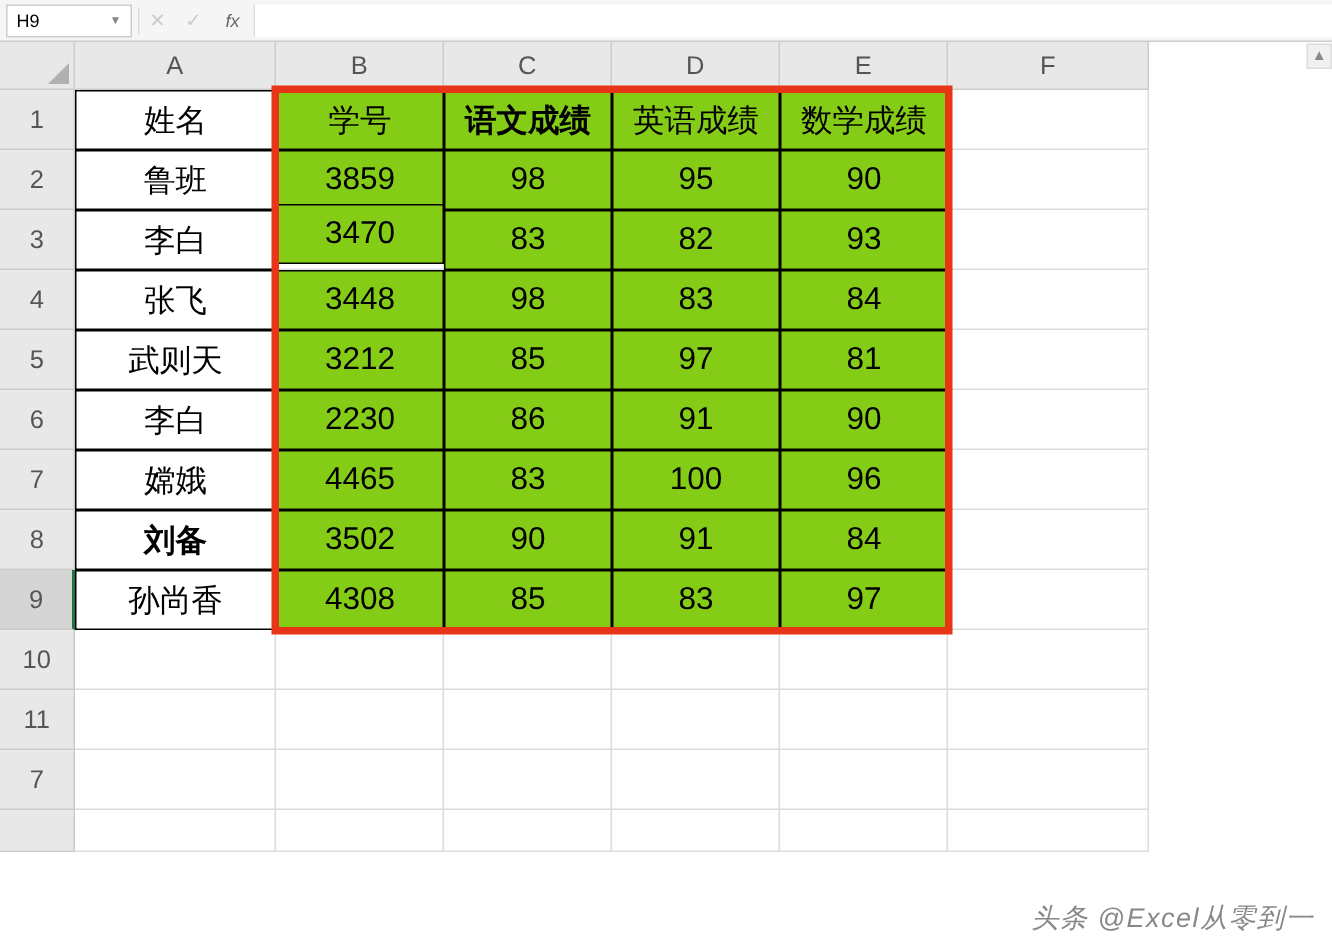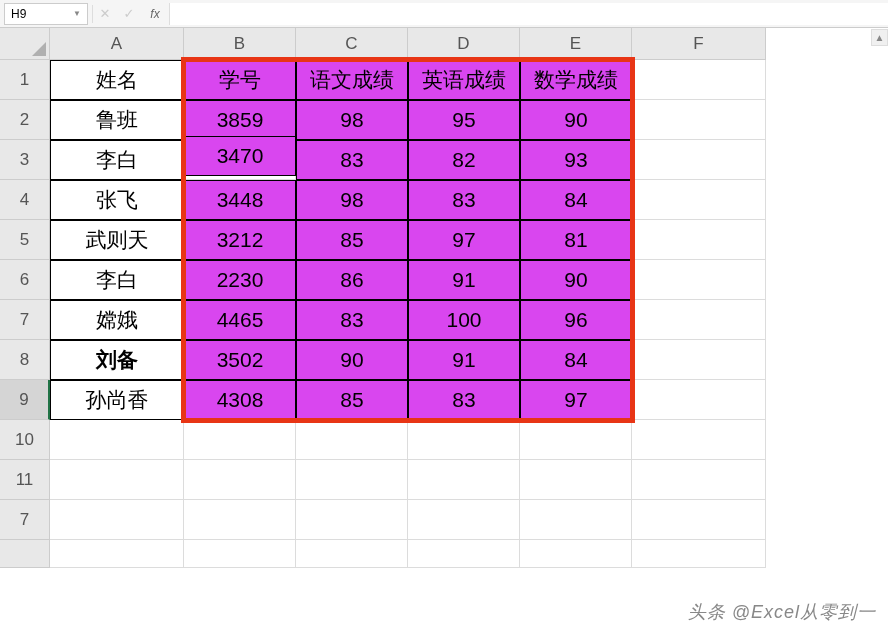--- a/index.html
+++ b/index.html
@@ -119,21 +119,21 @@
       color: #000;
       display: flex;
       align-items: center;
       justify-content: center;
     }
     .gcell.namecol {
       border: 1px solid #000;
       background: #fff;
     }
     .gcell.hl {
-      background: #d946ef;
+      background: #84cc16;
       border: 1px solid #000;
     }
     .redbox {
       position: absolute;
       border: 5px solid #e83515;
       pointer-events: none;
     }
     .watermark {
       position: absolute;
       right: 12px;
@@ -278,21 +278,21 @@
         <div class="gcell" style="left: 470px; top: 440px; width: 112px; height: 40px;"></div>
         <div class="gcell" style="left: 582px; top: 440px; width: 134px; height: 40px;"></div>
         <div class="gcell" style="left: 0px; top: 480px; width: 134px; height: 28px;"></div>
         <div class="gcell" style="left: 134px; top: 480px; width: 112px; height: 28px;"></div>
         <div class="gcell" style="left: 246px; top: 480px; width: 112px; height: 28px;"></div>
         <div class="gcell" style="left: 358px; top: 480px; width: 112px; height: 28px;"></div>
         <div class="gcell" style="left: 470px; top: 480px; width: 112px; height: 28px;"></div>
         <div class="gcell" style="left: 582px; top: 480px; width: 134px; height: 28px;"></div>
         <div class="gcell namecol" style="left: 0px; top: 0px; width: 134px; height: 40px;">姓名</div>
         <div class="gcell hl" style="left: 134px; top: 0px; width: 112px; height: 40px;">学号</div>
-        <div class="gcell hl" style="left: 246px; top: 0px; width: 112px; height: 40px;">语文成绩</div>
+        <div class="gcell hl" style="left: 246px; top: 0px; width: 112px; height: 40px; font-weight: bold;">语文成绩</div>
         <div class="gcell hl" style="left: 358px; top: 0px; width: 112px; height: 40px;">英语成绩</div>
         <div class="gcell hl" style="left: 470px; top: 0px; width: 112px; height: 40px;">数学成绩</div>
         <div class="gcell namecol" style="left: 0px; top: 40px; width: 134px; height: 40px;">鲁班</div>
         <div class="gcell hl" style="left: 134px; top: 40px; width: 112px; height: 40px;">3859</div>
         <div class="gcell hl" style="left: 246px; top: 40px; width: 112px; height: 40px;">98</div>
         <div class="gcell hl" style="left: 358px; top: 40px; width: 112px; height: 40px;">95</div>
         <div class="gcell hl" style="left: 470px; top: 40px; width: 112px; height: 40px;">90</div>
         <div class="gcell namecol" style="left: 0px; top: 80px; width: 134px; height: 40px;">李白</div>
         <div class="gcell hl" style="left: 134px; top: 76px; width: 112px; height: 40px;">3470</div>
         <div class="gcell hl" style="left: 246px; top: 80px; width: 112px; height: 40px;">83</div>

